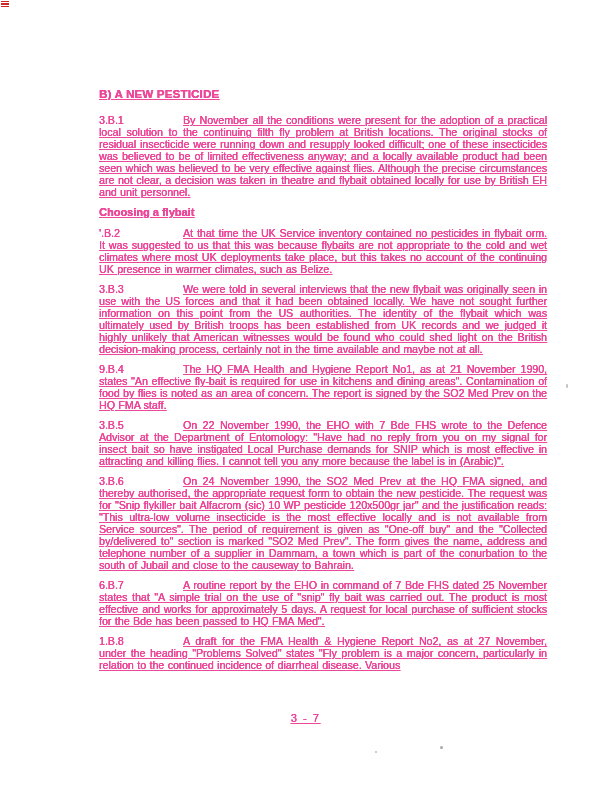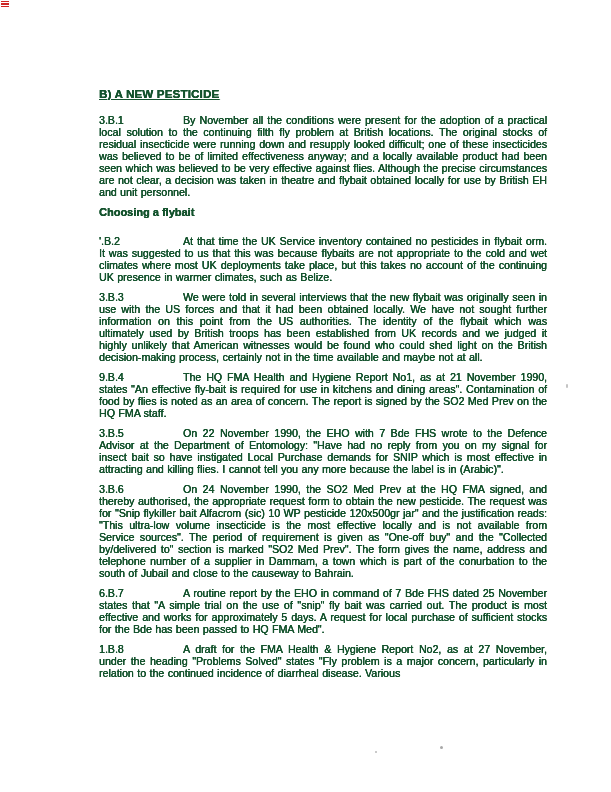--- a/index.html
+++ b/index.html
@@ -7,21 +7,21 @@
     padding: 0;
     background: #ffffff;
   }
   .page {
     position: relative;
     width: 611px;
     height: 792px;
     background: #ffffff;
     overflow: hidden;
     font-family: "Liberation Sans", sans-serif;
-    color: #14532d;
+    color: #ec4899;
   }
   
   .corner-mark {
     position: absolute;
     left: 1px;
     top: 1px;
     width: 8px;
     height: 6px;
     background: repeating-linear-gradient(
       to bottom,
@@ -42,34 +42,35 @@
 
   .content {
     position: absolute;
     left: 99px;
     top: 88px;
     width: 448px;
   }
   
   .h-main, .h-sub, .para, .page-number {
     text-shadow: 0.25px 0 0 currentColor, 0 0 0.35px currentColor;
+    text-decoration: underline;
   }
   .h-main {
     font-size: 11.5px;
     line-height: 13px;
     font-weight: bold;
     text-decoration: underline;
     letter-spacing: 0.2px;
     margin: 0 0 13px 0;
   }
   .h-sub {
     font-size: 11px;
     line-height: 13px;
     font-weight: bold;
-    margin: 0 0 16px 0;
+    margin: 0 0 8px 0;
   }
   .para {
     font-size: 10.6px;
     line-height: 12px;
     text-align: justify;
     margin: 0 0 8px 0;
     word-spacing: 0.5px;
   }
   .pnum {
     display: inline-block;
@@ -101,13 +102,14 @@
       <div class="h-sub">Choosing a flybait</div>
       <div class="para"><span class="pnum">'.B.2</span><span>At that time the UK Service inventory contained no pesticides in flybait orm. It was suggested to us that this was because flybaits are not appropriate to the cold and wet climates where most UK deployments take place, but this takes no account of the continuing UK presence in warmer climates, such as Belize.</span></div>
       <div class="para"><span class="pnum">3.B.3</span><span>We were told in several interviews that the new flybait was originally seen in use with the US forces and that it had been obtained locally. We have not sought further information on this point from the US authorities. The identity of the flybait which was ultimately used by British troops has been established from UK records and we judged it highly unlikely that American witnesses would be found who could shed light on the British decision-making process, certainly not in the time available and maybe not at all.</span></div>
       <div class="para"><span class="pnum">9.B.4</span><span>The HQ FMA Health and Hygiene Report No1, as at 21 November 1990, states "An effective fly-bait is required for use in kitchens and dining areas". Contamination of food by flies is noted as an area of concern. The report is signed by the SO2 Med Prev on the HQ FMA staff.</span></div>
       <div class="para"><span class="pnum">3.B.5</span><span>On 22 November 1990, the EHO with 7 Bde FHS wrote to the Defence Advisor at the Department of Entomology: "Have had no reply from you on my signal for insect bait so have instigated Local Purchase demands for SNIP which is most effective in attracting and killing flies. I cannot tell you any more because the label is in (Arabic)".</span></div>
       <div class="para"><span class="pnum">3.B.6</span><span>On 24 November 1990, the SO2 Med Prev at the HQ FMA signed, and thereby authorised, the appropriate request form to obtain the new pesticide. The request was for "Snip flykiller bait Alfacrom (sic) 10 WP pesticide 120x500gr jar" and the justification reads: "This ultra-low volume insecticide is the most effective locally and is not available from Service sources". The period of requirement is given as "One-off buy" and the "Collected by/delivered to" section is marked "SO2 Med Prev". The form gives the name, address and telephone number of a supplier in Dammam, a town which is part of the conurbation to the south of Jubail and close to the causeway to Bahrain.</span></div>
       <div class="para"><span class="pnum">6.B.7</span><span>A routine report by the EHO in command of 7 Bde FHS dated 25 November states that "A simple trial on the use of "snip" fly bait was carried out. The product is most effective and works for approximately 5 days. A request for local purchase of sufficient stocks for the Bde has been passed to HQ FMA Med".</span></div>
       <div class="para"><span class="pnum">1.B.8</span><span>A draft for the FMA Health &amp; Hygiene Report No2, as at 27 November, under the heading "Problems Solved" states "Fly problem is a major concern, particularly in relation to the continued incidence of diarrheal disease. Various</span></div>
     </div>
 
+  <div class="page-number">3 - 7</div>
 </div>
 
 </body></html>

